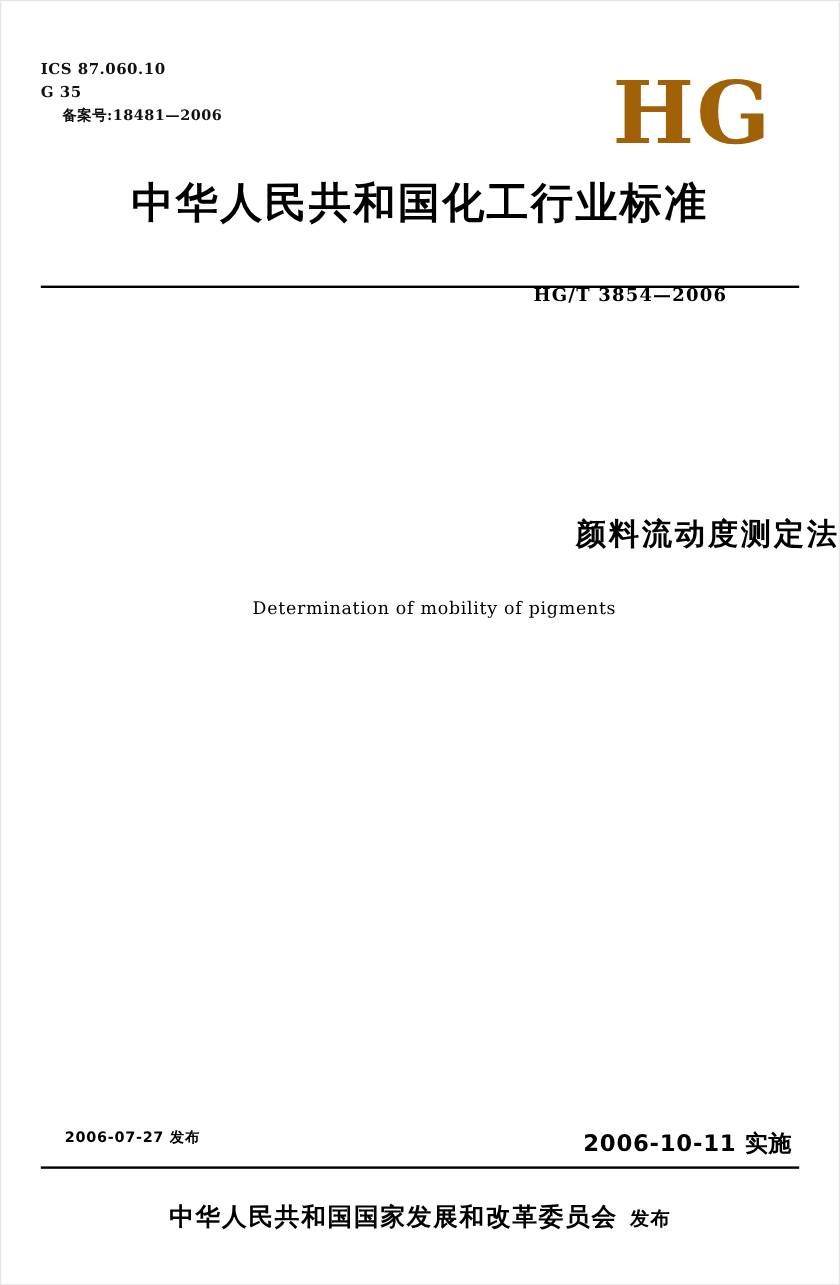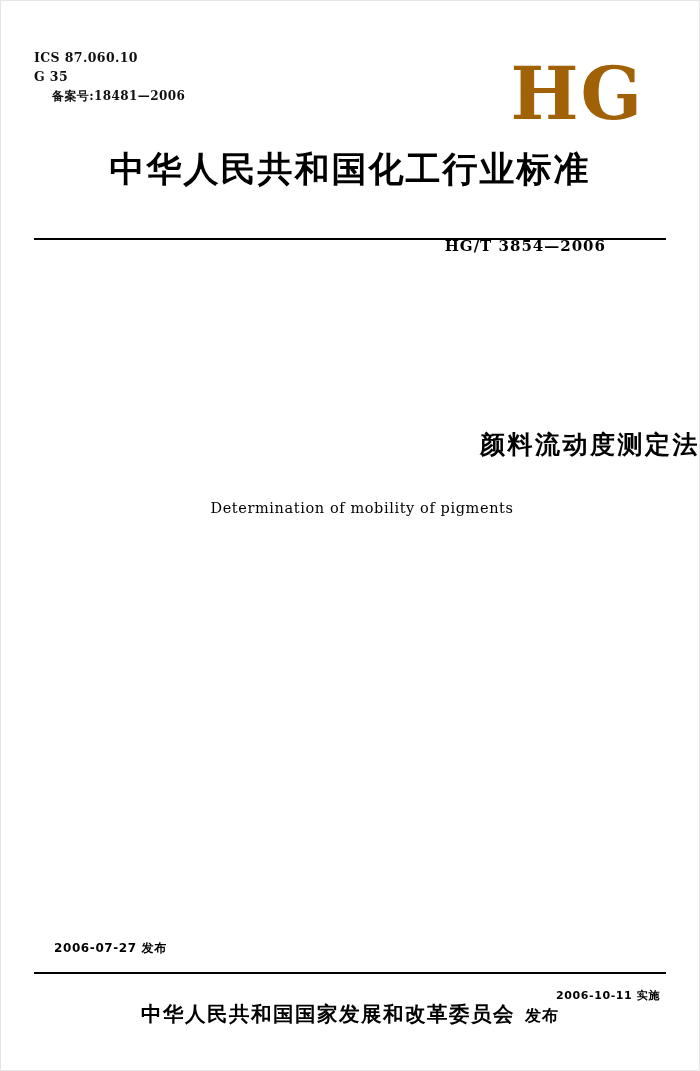--- a/index.html
+++ b/index.html
@@ -138,24 +138,23 @@
     font-size: 12px;
     letter-spacing: 0.6px;
     white-space: nowrap;
   }
   .date-impl {
     position: absolute;
     right: 6px;
     top: 0;
     font-family: "DejaVu Sans", sans-serif;
     font-weight: 700;
-    font-size: 11px;
+    font-size: 19px;
     letter-spacing: 0.6px;
     white-space: nowrap;
-    margin-top: 48px;
   }
   .rule-bottom {
     position: absolute;
     top: 972px;
     left: 34px;
     right: 34px;
     border-top: 2.2px solid #000;
   }
   .publisher {
     position: absolute;

